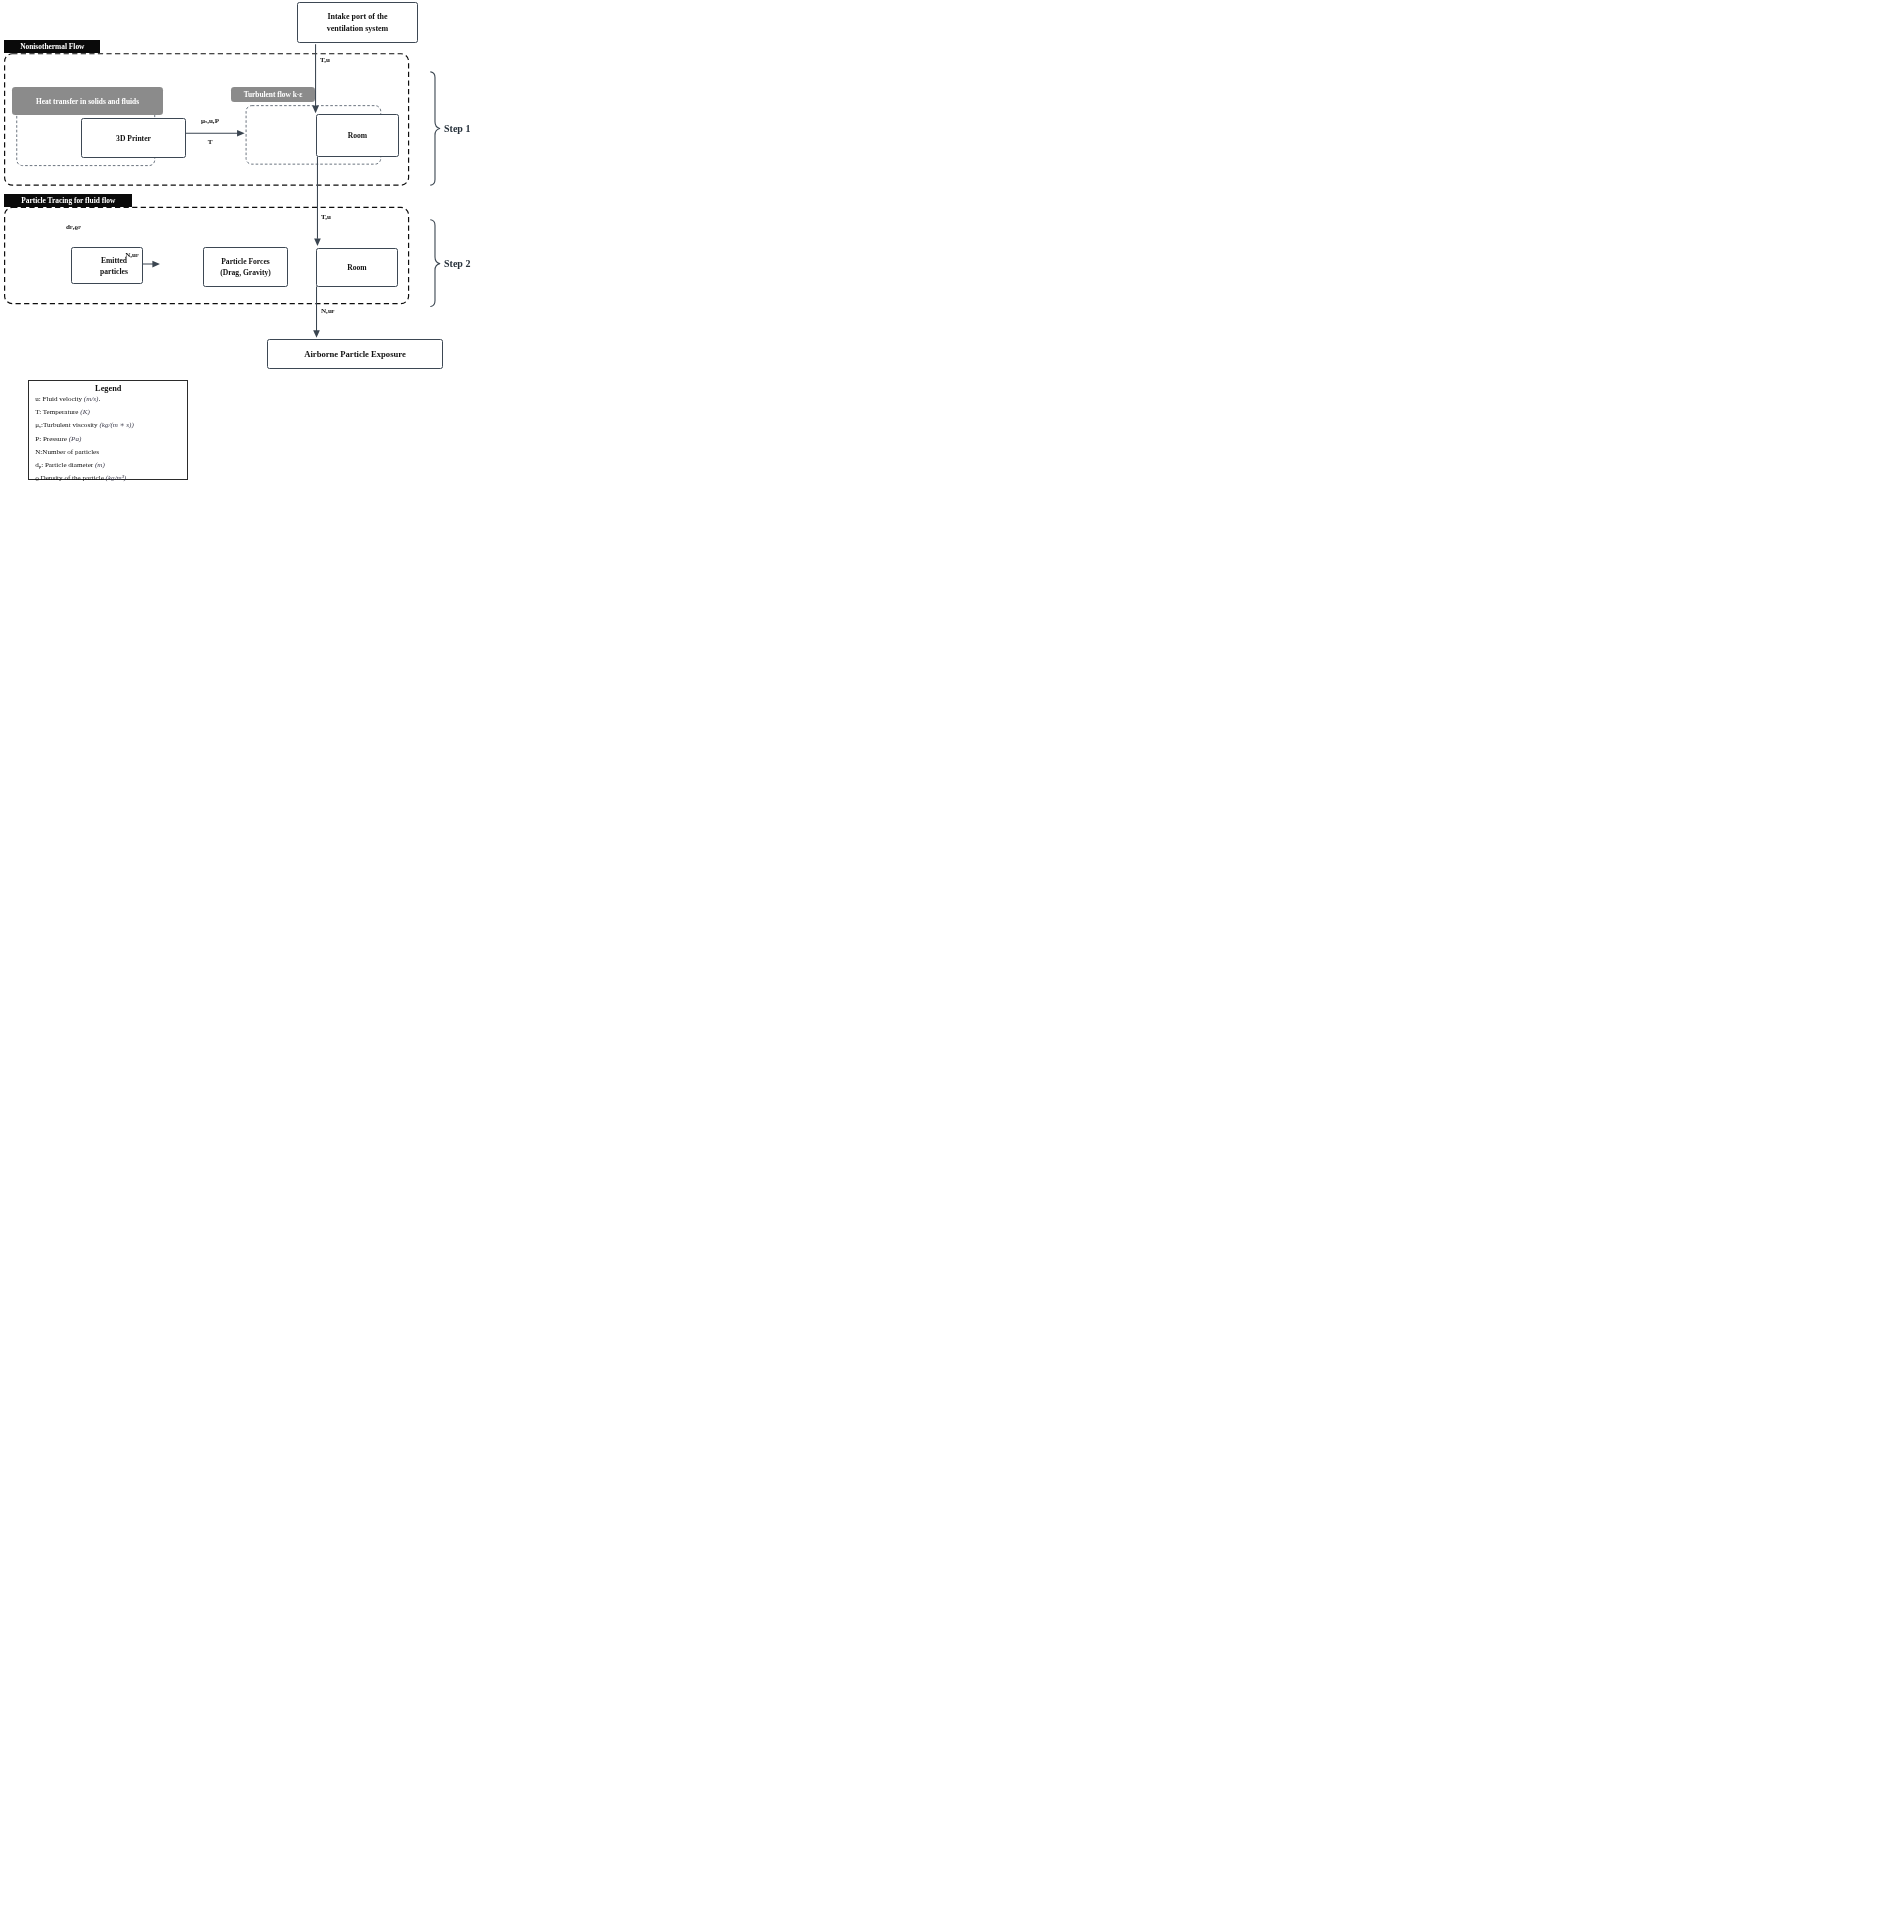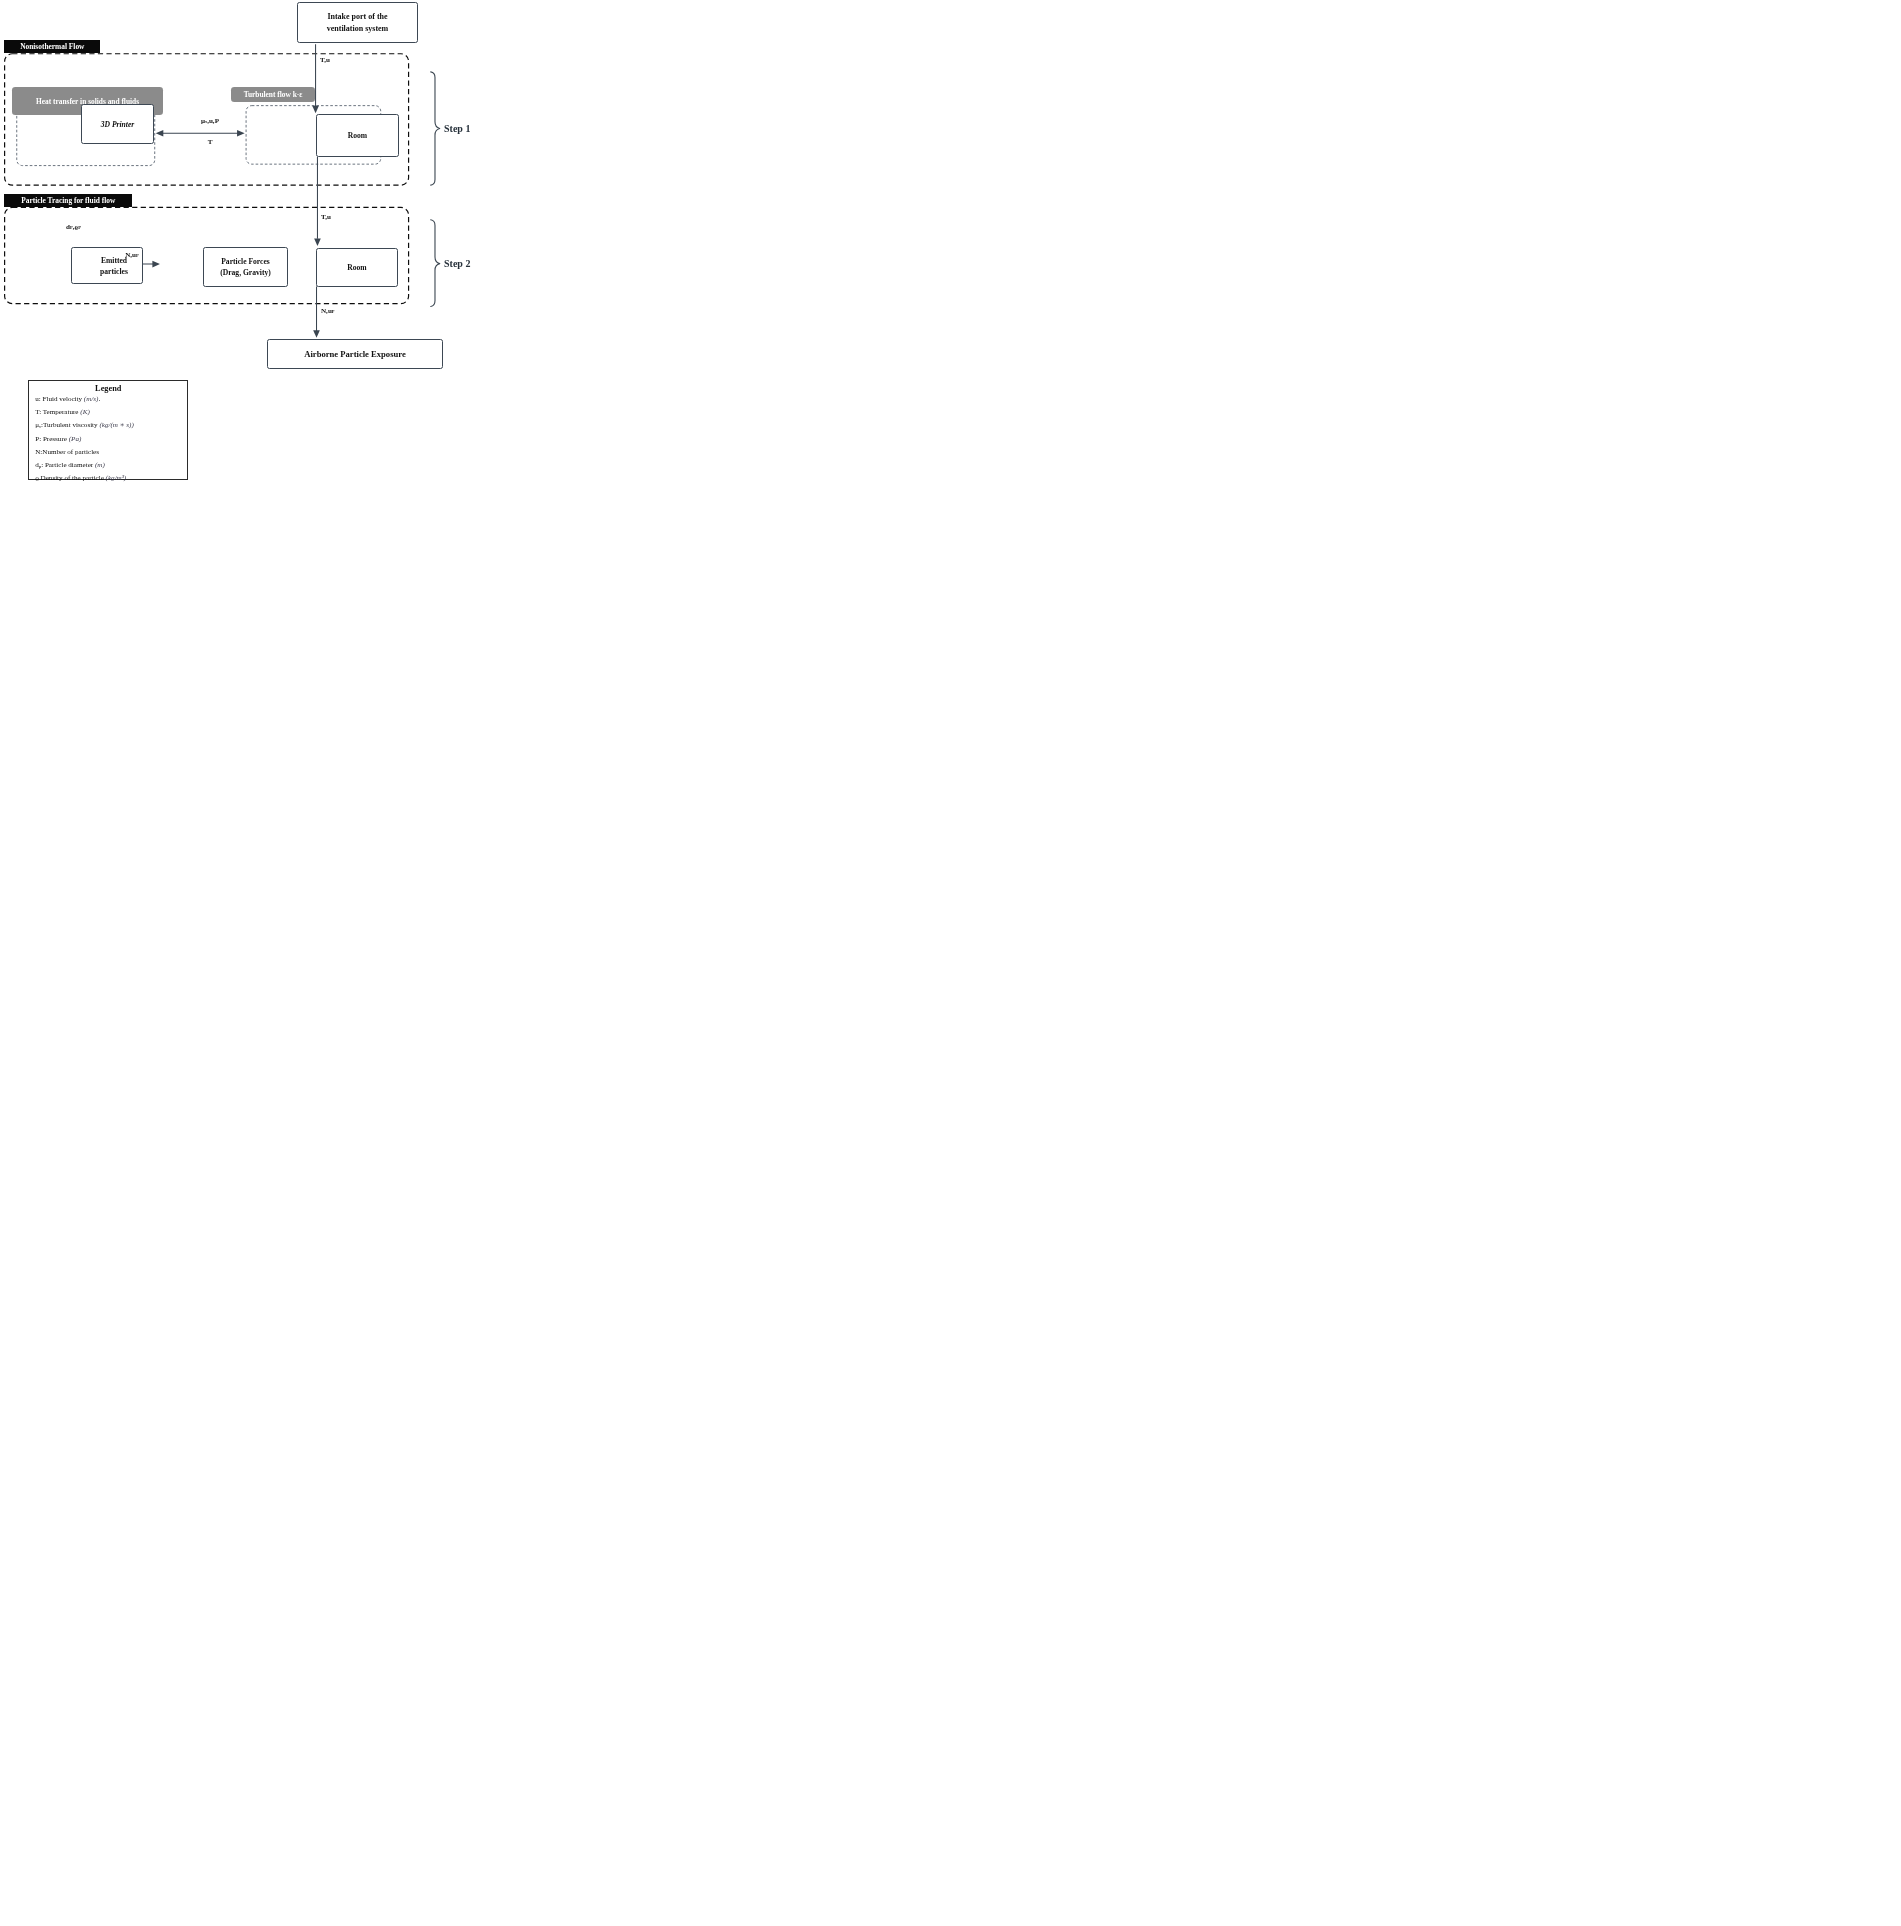--- a/index.html
+++ b/index.html
@@ -76,21 +76,21 @@
 
   <div class="node" style="left:256px;top:2.4px;width:121px;height:41px;font-size:8px;">Intake port of the
 ventilation system</div>
 
   <div class="pill pill-black" style="left:4.3px;top:40px;width:96px;height:13.3px;">Nonisothermal Flow</div>
 
   <div class="pill pill-gray" style="left:12px;top:87px;width:151px;height:28px;">Heat transfer in solids and fluids</div>
 
   <div class="pill pill-gray" style="left:231px;top:87px;width:84px;height:15.2px;">Turbulent flow k-ε</div>
 
-  <div class="node" style="left:40px;top:104px;width:73px;height:40px;font-style:italic;">3D Printer</div>
+  <div class="node" style="left:40px;top:118px;width:105px;height:40px;">3D Printer</div>
 
   <div class="node" style="left:275px;top:114px;width:83px;height:43px;">Room</div>
 
   <div class="pill pill-black" style="left:4.3px;top:194px;width:128px;height:13.3px;">Particle Tracing for fluid flow</div>
 
   <div class="node" style="left:29.5px;top:247px;width:72px;height:37px;padding-left:15px;">Emitted particles</div>
 
   <div class="node" style="left:162px;top:247px;width:85px;height:40px;">Particle Forces
 (Drag, Gravity)</div>
 

